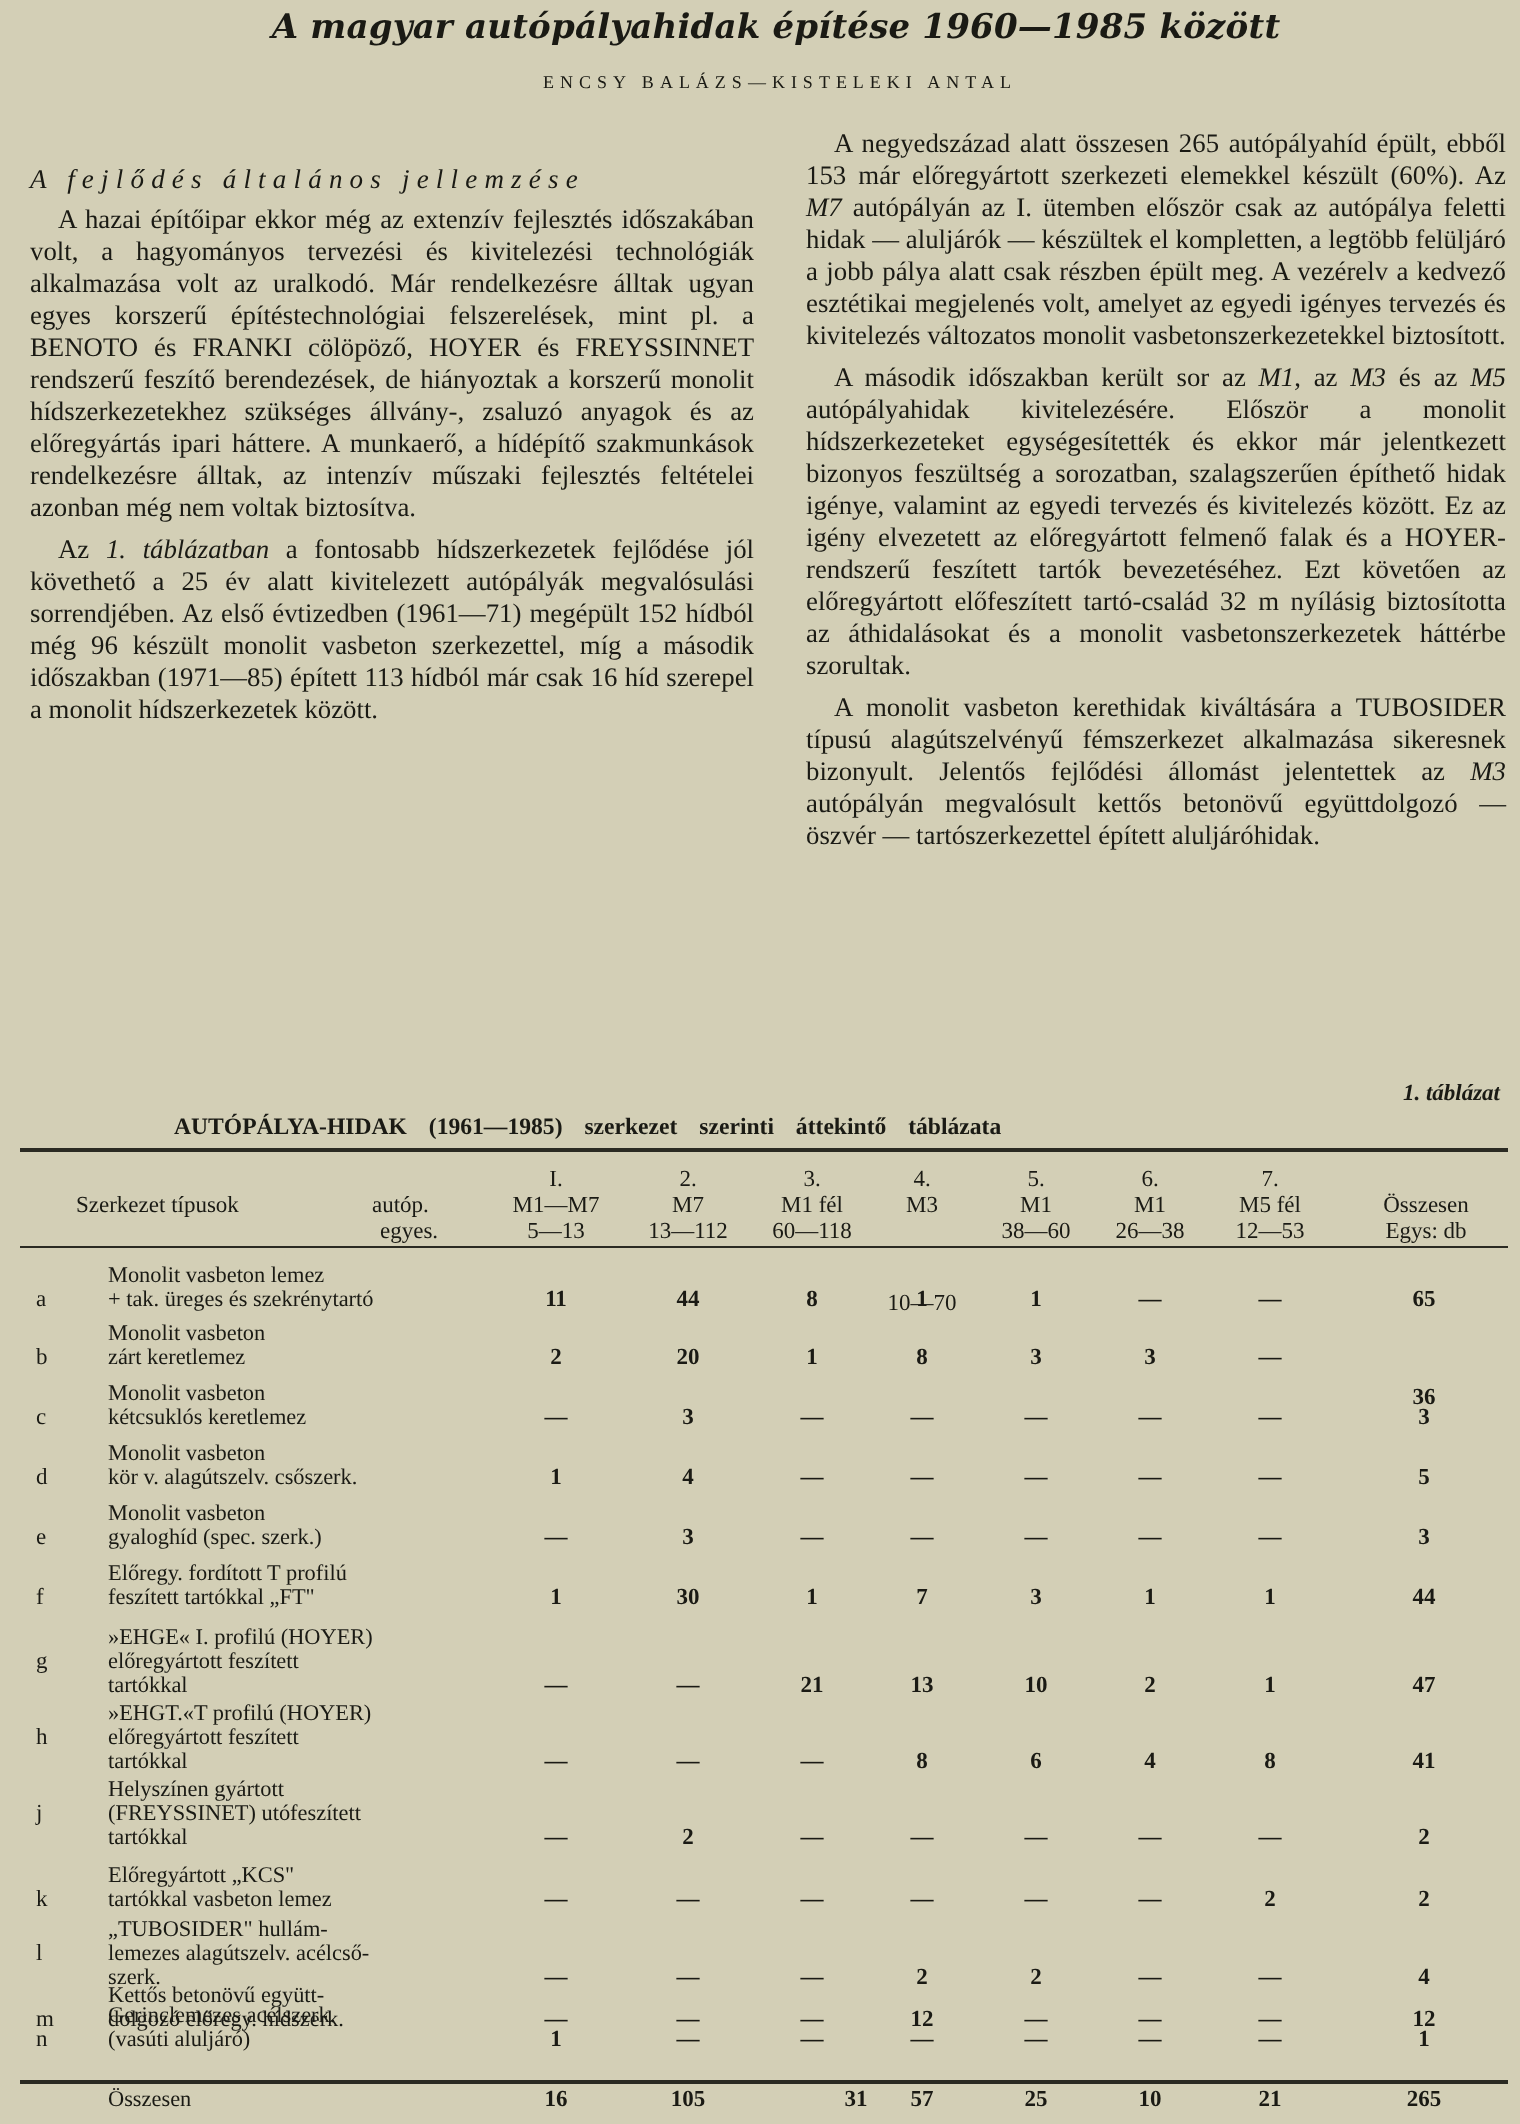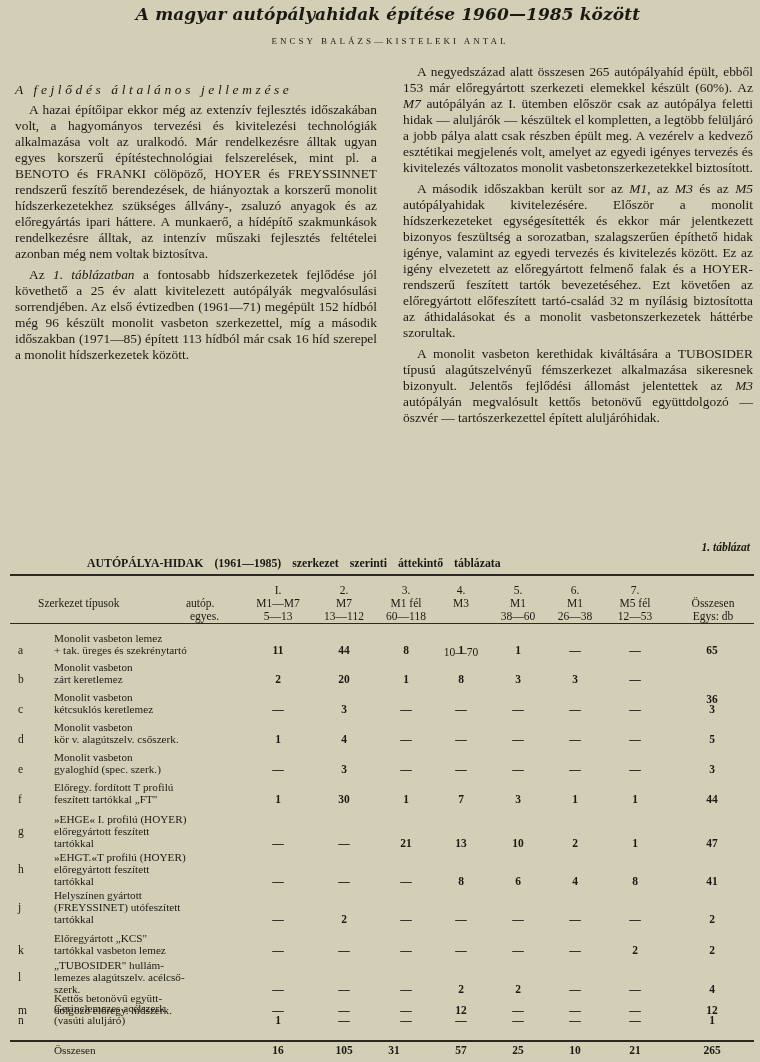--- a/index.html
+++ b/index.html
@@ -260,20 +260,20 @@
       <div class="cell" style="left: 441px; top: 1014px;">—</div>
       <div class="cell" style="left: 498px; top: 1014px;">—</div>
       <div class="cell" style="left: 555px; top: 1014px;">—</div>
       <div class="cell" style="left: 615px; top: 1014px;">—</div>
       <div class="cell" style="left: 692px; top: 1014px;">1</div>
     </div>
     <div>
       <div class="lbl" style="left: 54px; top: 1044px;">Összesen</div>
       <div class="cell" style="left: 258px; top: 1044px;">16</div>
       <div class="cell" style="left: 324px; top: 1044px;">105</div>
-      <div class="cell" style="left: 374px; top: 1044px;">31</div>
+      <div class="cell" style="left: 408px; top: 1044px;">31</div>
       <div class="cell" style="left: 441px; top: 1044px;">57</div>
       <div class="cell" style="left: 498px; top: 1044px;">25</div>
       <div class="cell" style="left: 555px; top: 1044px;">10</div>
       <div class="cell" style="left: 615px; top: 1044px;">21</div>
       <div class="cell" style="left: 692px; top: 1044px;">265</div>
     </div>
   </div>
 
 </body></html>

